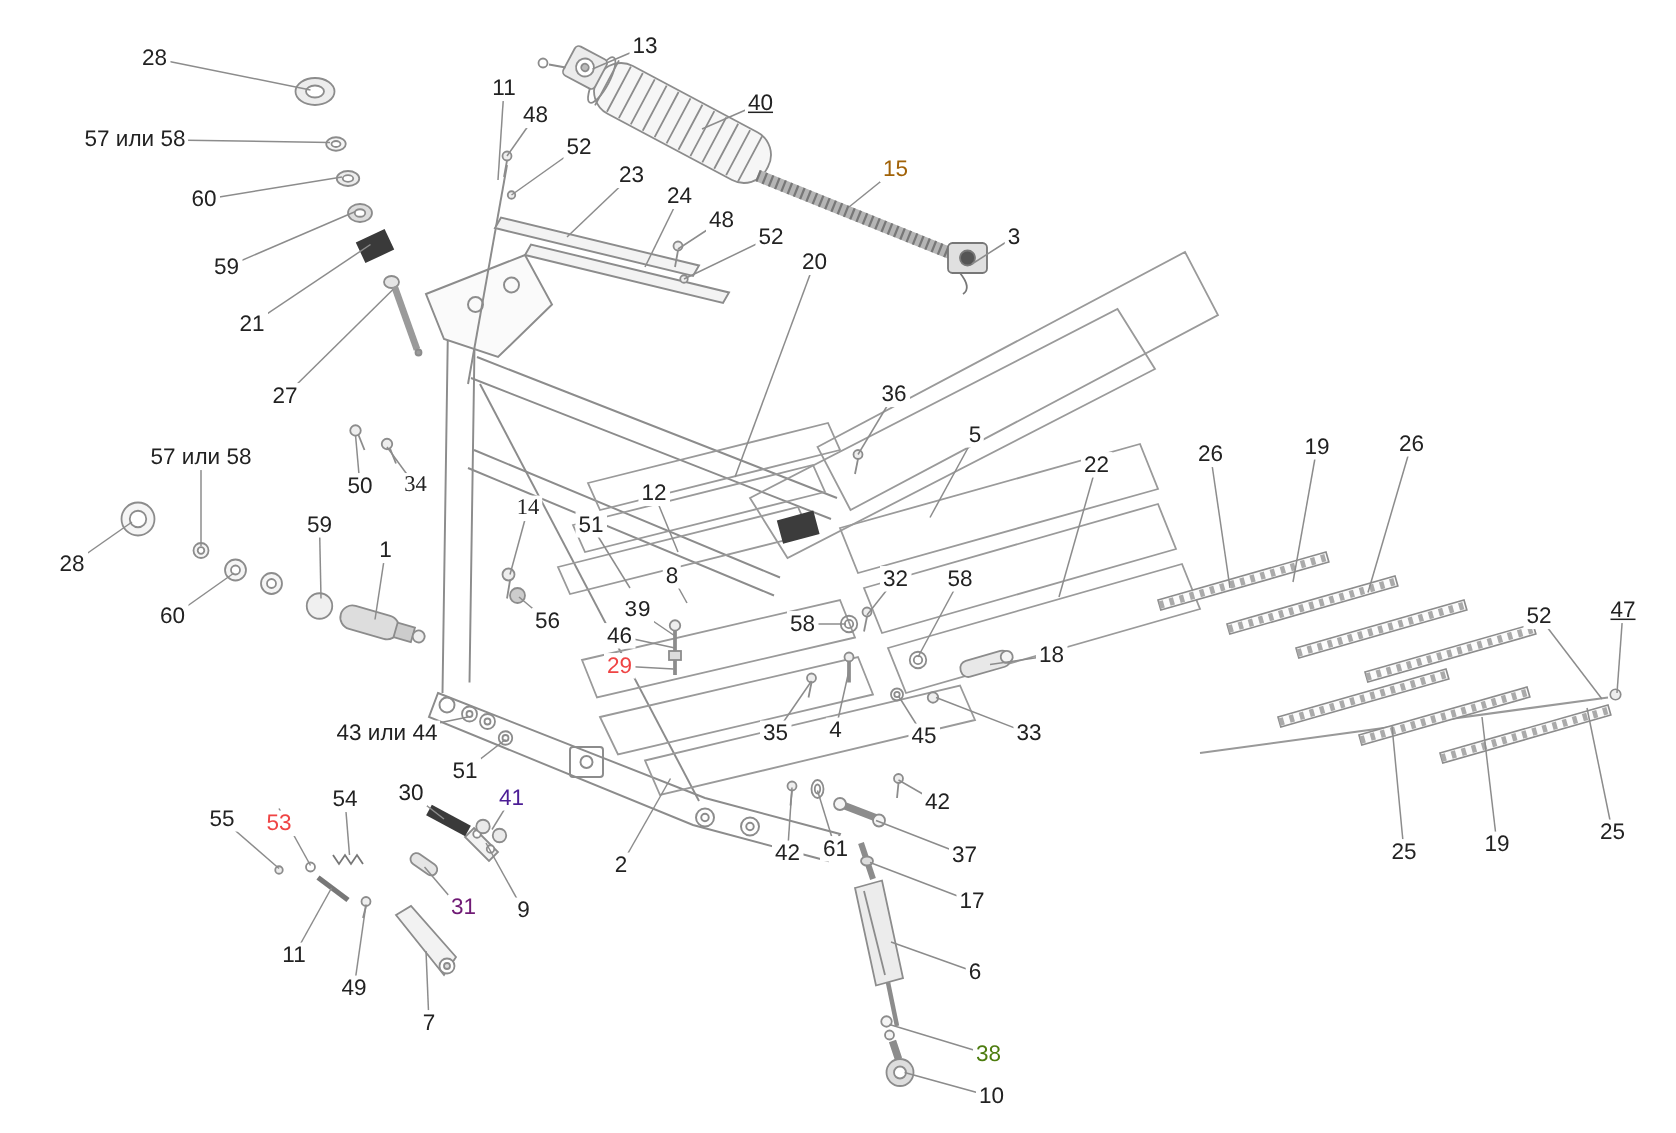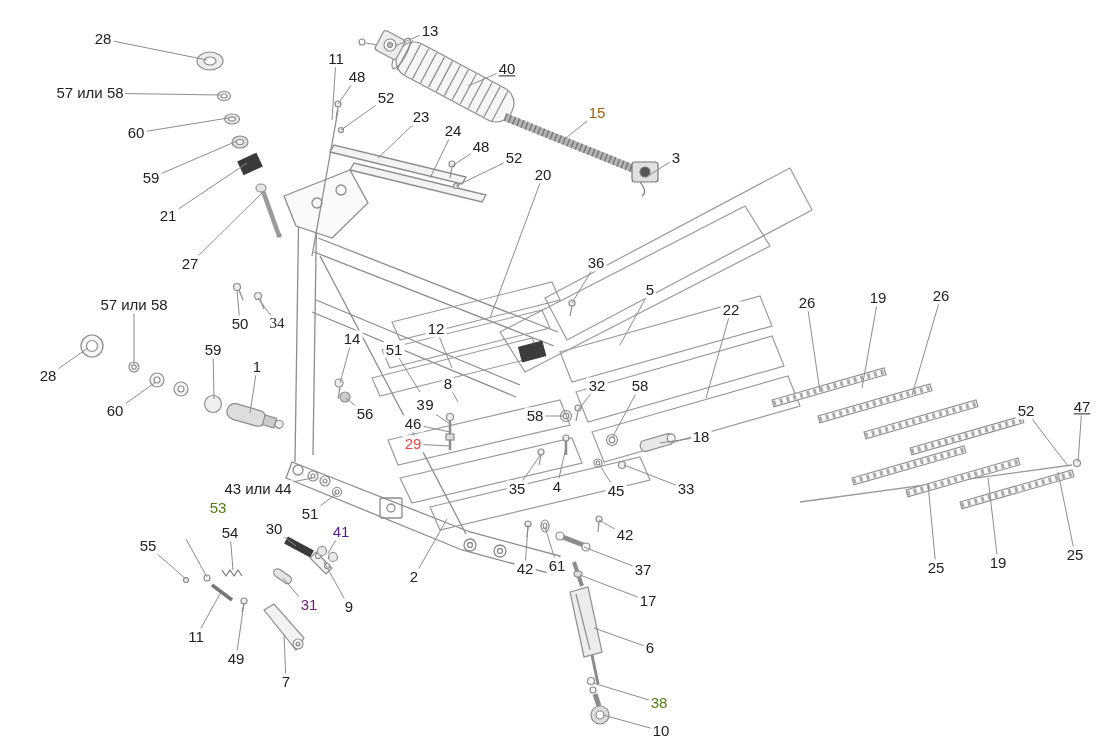--- a/index.html
+++ b/index.html
@@ -354,21 +354,21 @@
       <div class="callout" style="left: 650px; top: 290px; color: rgb(34, 34, 34);">5</div>
       <div class="callout" style="left: 731px; top: 310px; color: rgb(34, 34, 34);">22</div>
       <div class="callout" style="left: 807px; top: 303px; color: rgb(34, 34, 34);">26</div>
       <div class="callout" style="left: 878px; top: 298px; color: rgb(34, 34, 34);">19</div>
       <div class="callout" style="left: 941px; top: 296px; color: rgb(34, 34, 34);">26</div>
       <div class="callout" style="left: 1026px; top: 411px; color: rgb(34, 34, 34);">52</div>
       <div class="callout" style="left: 1082px; top: 407px; color: rgb(34, 34, 34); text-decoration: underline;">47</div>
       <div class="callout" style="left: 436px; top: 329px; color: rgb(34, 34, 34);">12</div>
       <div class="callout" style="left: 394px; top: 350px; color: rgb(34, 34, 34);">51</div>
       <div class="callout" style="left: 448px; top: 384px; color: rgb(34, 34, 34);">8</div>
-      <div class="callout" style="left: 352px; top: 339px; color: rgb(34, 34, 34);">14</div>
+      <div class="callout" style="left: 352px; top: 339px; color: rgb(34, 34, 34); font-family: Liberation Serif, serif;">14</div>
       <div class="callout" style="left: 257px; top: 367px; color: rgb(34, 34, 34);">1</div>
       <div class="callout" style="left: 213px; top: 350px; color: rgb(34, 34, 34);">59</div>
       <div class="callout" style="left: 134px; top: 305px; color: rgb(34, 34, 34);">57 или 58</div>
       <div class="callout" style="left: 48px; top: 376px; color: rgb(34, 34, 34);">28</div>
       <div class="callout" style="left: 115px; top: 411px; color: rgb(34, 34, 34);">60</div>
       <div class="callout" style="left: 240px; top: 324px; color: rgb(34, 34, 34);">50</div>
       <div class="callout" style="left: 277px; top: 324px; color: rgb(34, 34, 34); font-family: Liberation Serif, serif;">34</div>
       <div class="callout" style="left: 365px; top: 414px; color: rgb(34, 34, 34);">56</div>
       <div class="callout" style="left: 425px; top: 407px; color: rgb(34, 34, 34); font-family: Liberation Mono, monospace;">39</div>
       <div class="callout" style="left: 413px; top: 424px; color: rgb(34, 34, 34);">46</div>
@@ -388,21 +388,21 @@
       <div class="callout" style="left: 414px; top: 577px; color: rgb(34, 34, 34);">2</div>
       <div class="callout" style="left: 525px; top: 569px; color: rgb(34, 34, 34);">42</div>
       <div class="callout" style="left: 557px; top: 566px; color: rgb(34, 34, 34);">61</div>
       <div class="callout" style="left: 625px; top: 535px; color: rgb(34, 34, 34);">42</div>
       <div class="callout" style="left: 643px; top: 570px; color: rgb(34, 34, 34);">37</div>
       <div class="callout" style="left: 648px; top: 601px; color: rgb(34, 34, 34);">17</div>
       <div class="callout" style="left: 650px; top: 648px; color: rgb(34, 34, 34);">6</div>
       <div class="callout" style="left: 659px; top: 703px; color: #4d7c0f;">38</div>
       <div class="callout" style="left: 661px; top: 731px; color: rgb(34, 34, 34);">10</div>
       <div class="callout" style="left: 148px; top: 546px; color: rgb(34, 34, 34);">55</div>
-      <div class="callout" style="left: 186px; top: 508px; color: #4d7c0f; margin-left: 32px;">53</div>
+      <div class="callout" style="left: 186px; top: 549px; color: #ef4444;">53</div>
       <div class="callout" style="left: 230px; top: 533px; color: rgb(34, 34, 34);">54</div>
       <div class="callout" style="left: 309px; top: 605px; color: #701a75;">31</div>
       <div class="callout" style="left: 349px; top: 607px; color: rgb(34, 34, 34);">9</div>
       <div class="callout" style="left: 196px; top: 637px; color: rgb(34, 34, 34);">11</div>
       <div class="callout" style="left: 236px; top: 659px; color: rgb(34, 34, 34);">49</div>
       <div class="callout" style="left: 286px; top: 682px; color: rgb(34, 34, 34);">7</div>
       <div class="callout" style="left: 936px; top: 568px; color: rgb(34, 34, 34);">25</div>
       <div class="callout" style="left: 998px; top: 563px; color: rgb(34, 34, 34);">19</div>
       <div class="callout" style="left: 1075px; top: 555px; color: rgb(34, 34, 34);">25</div>
     </div>

